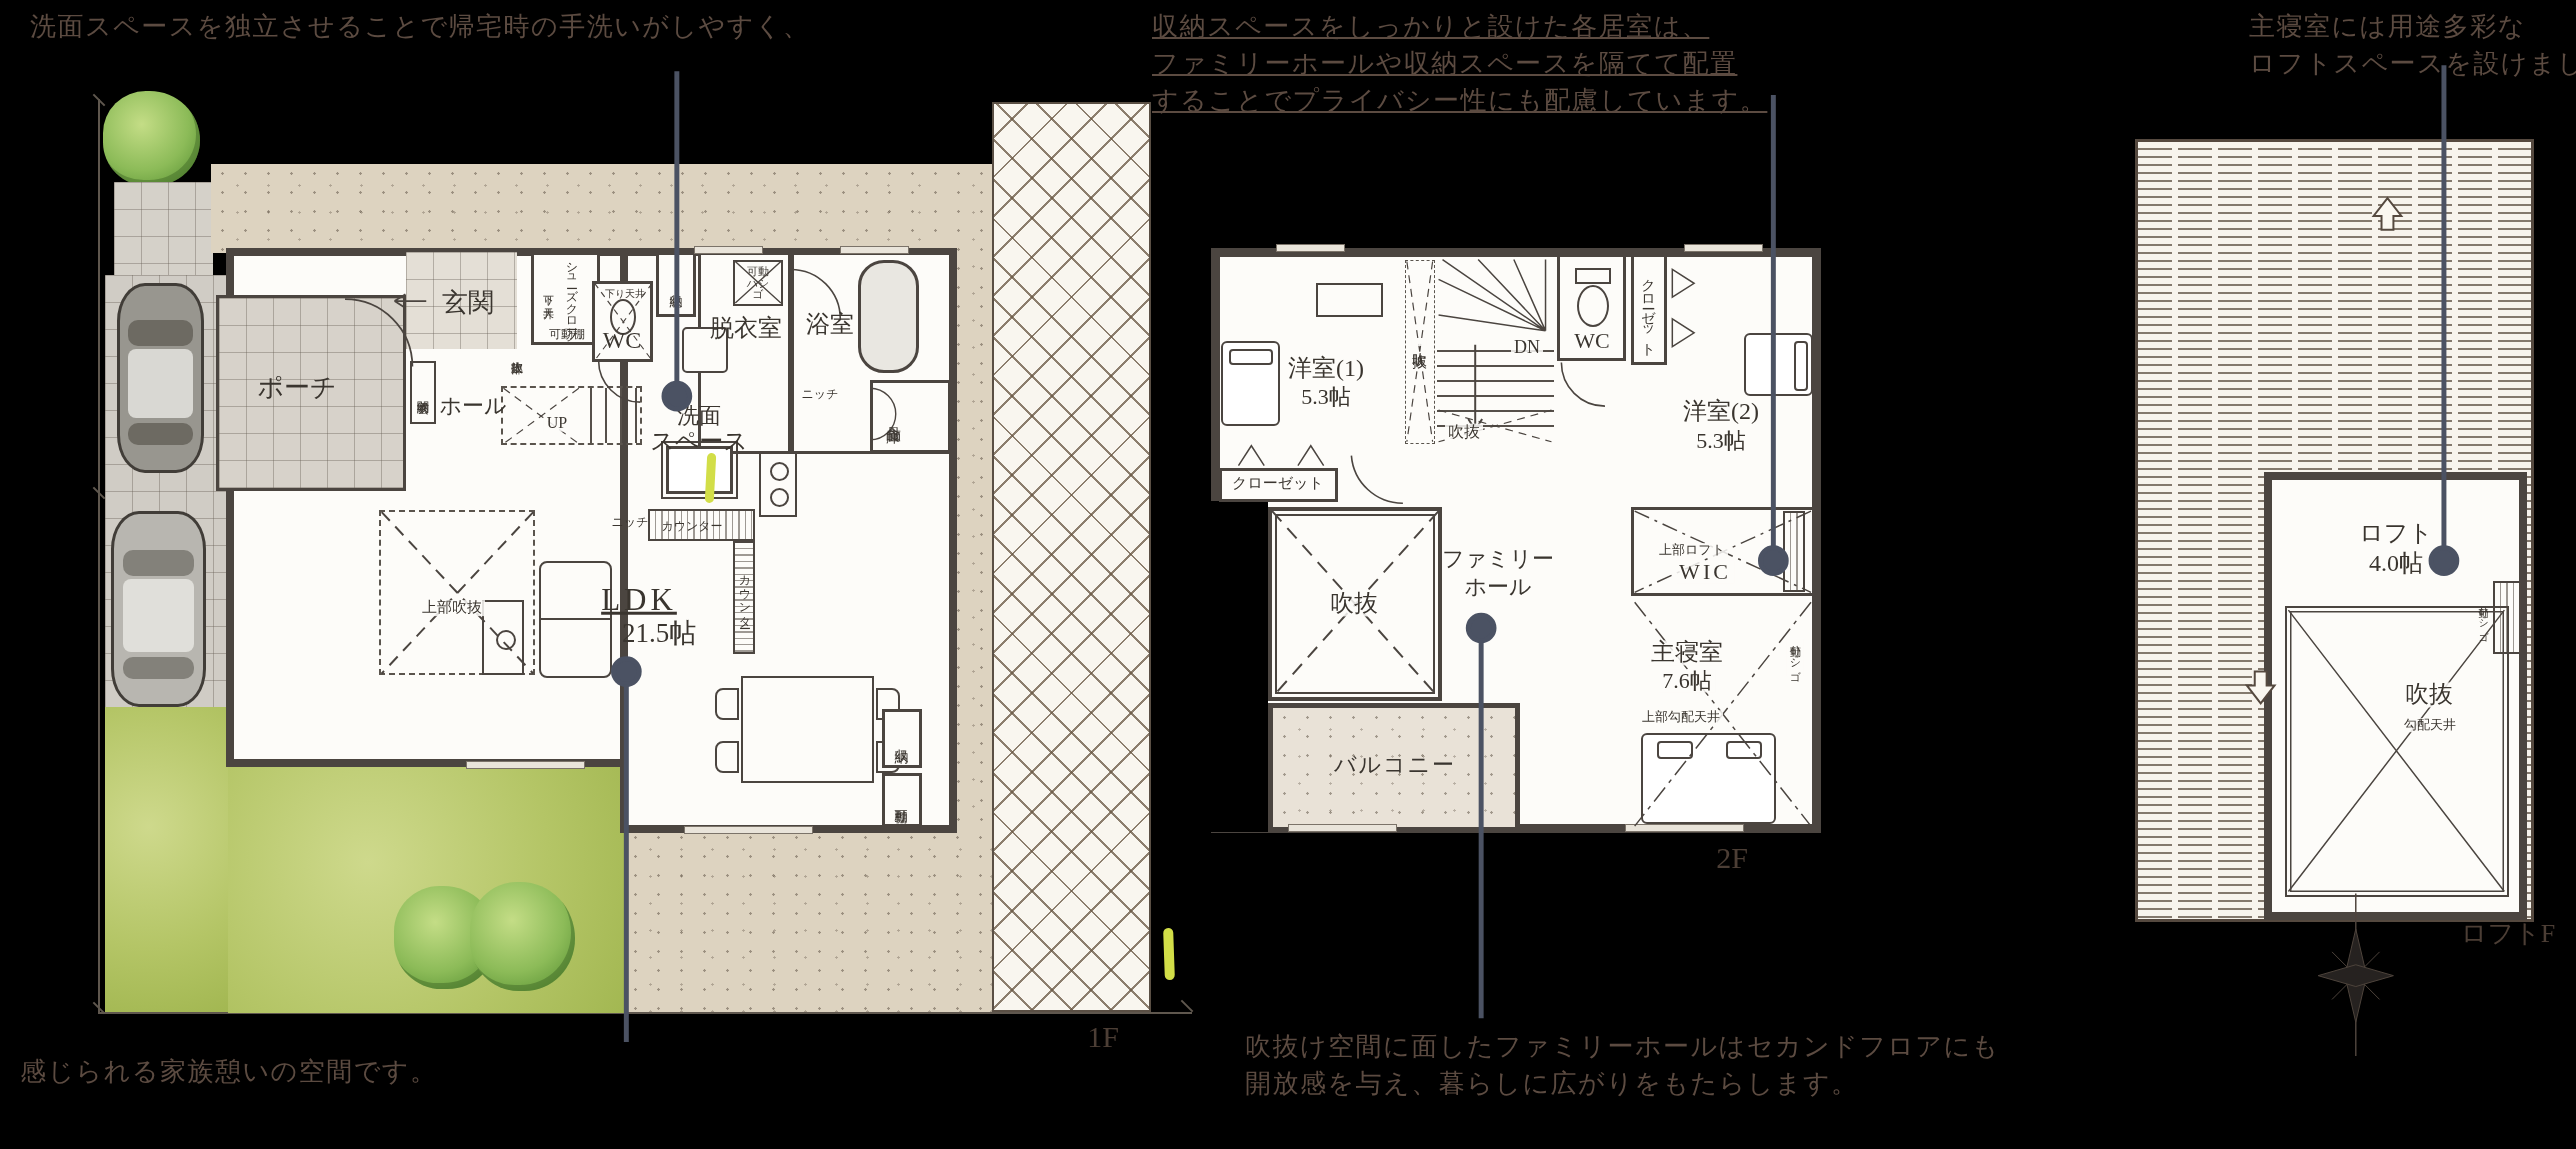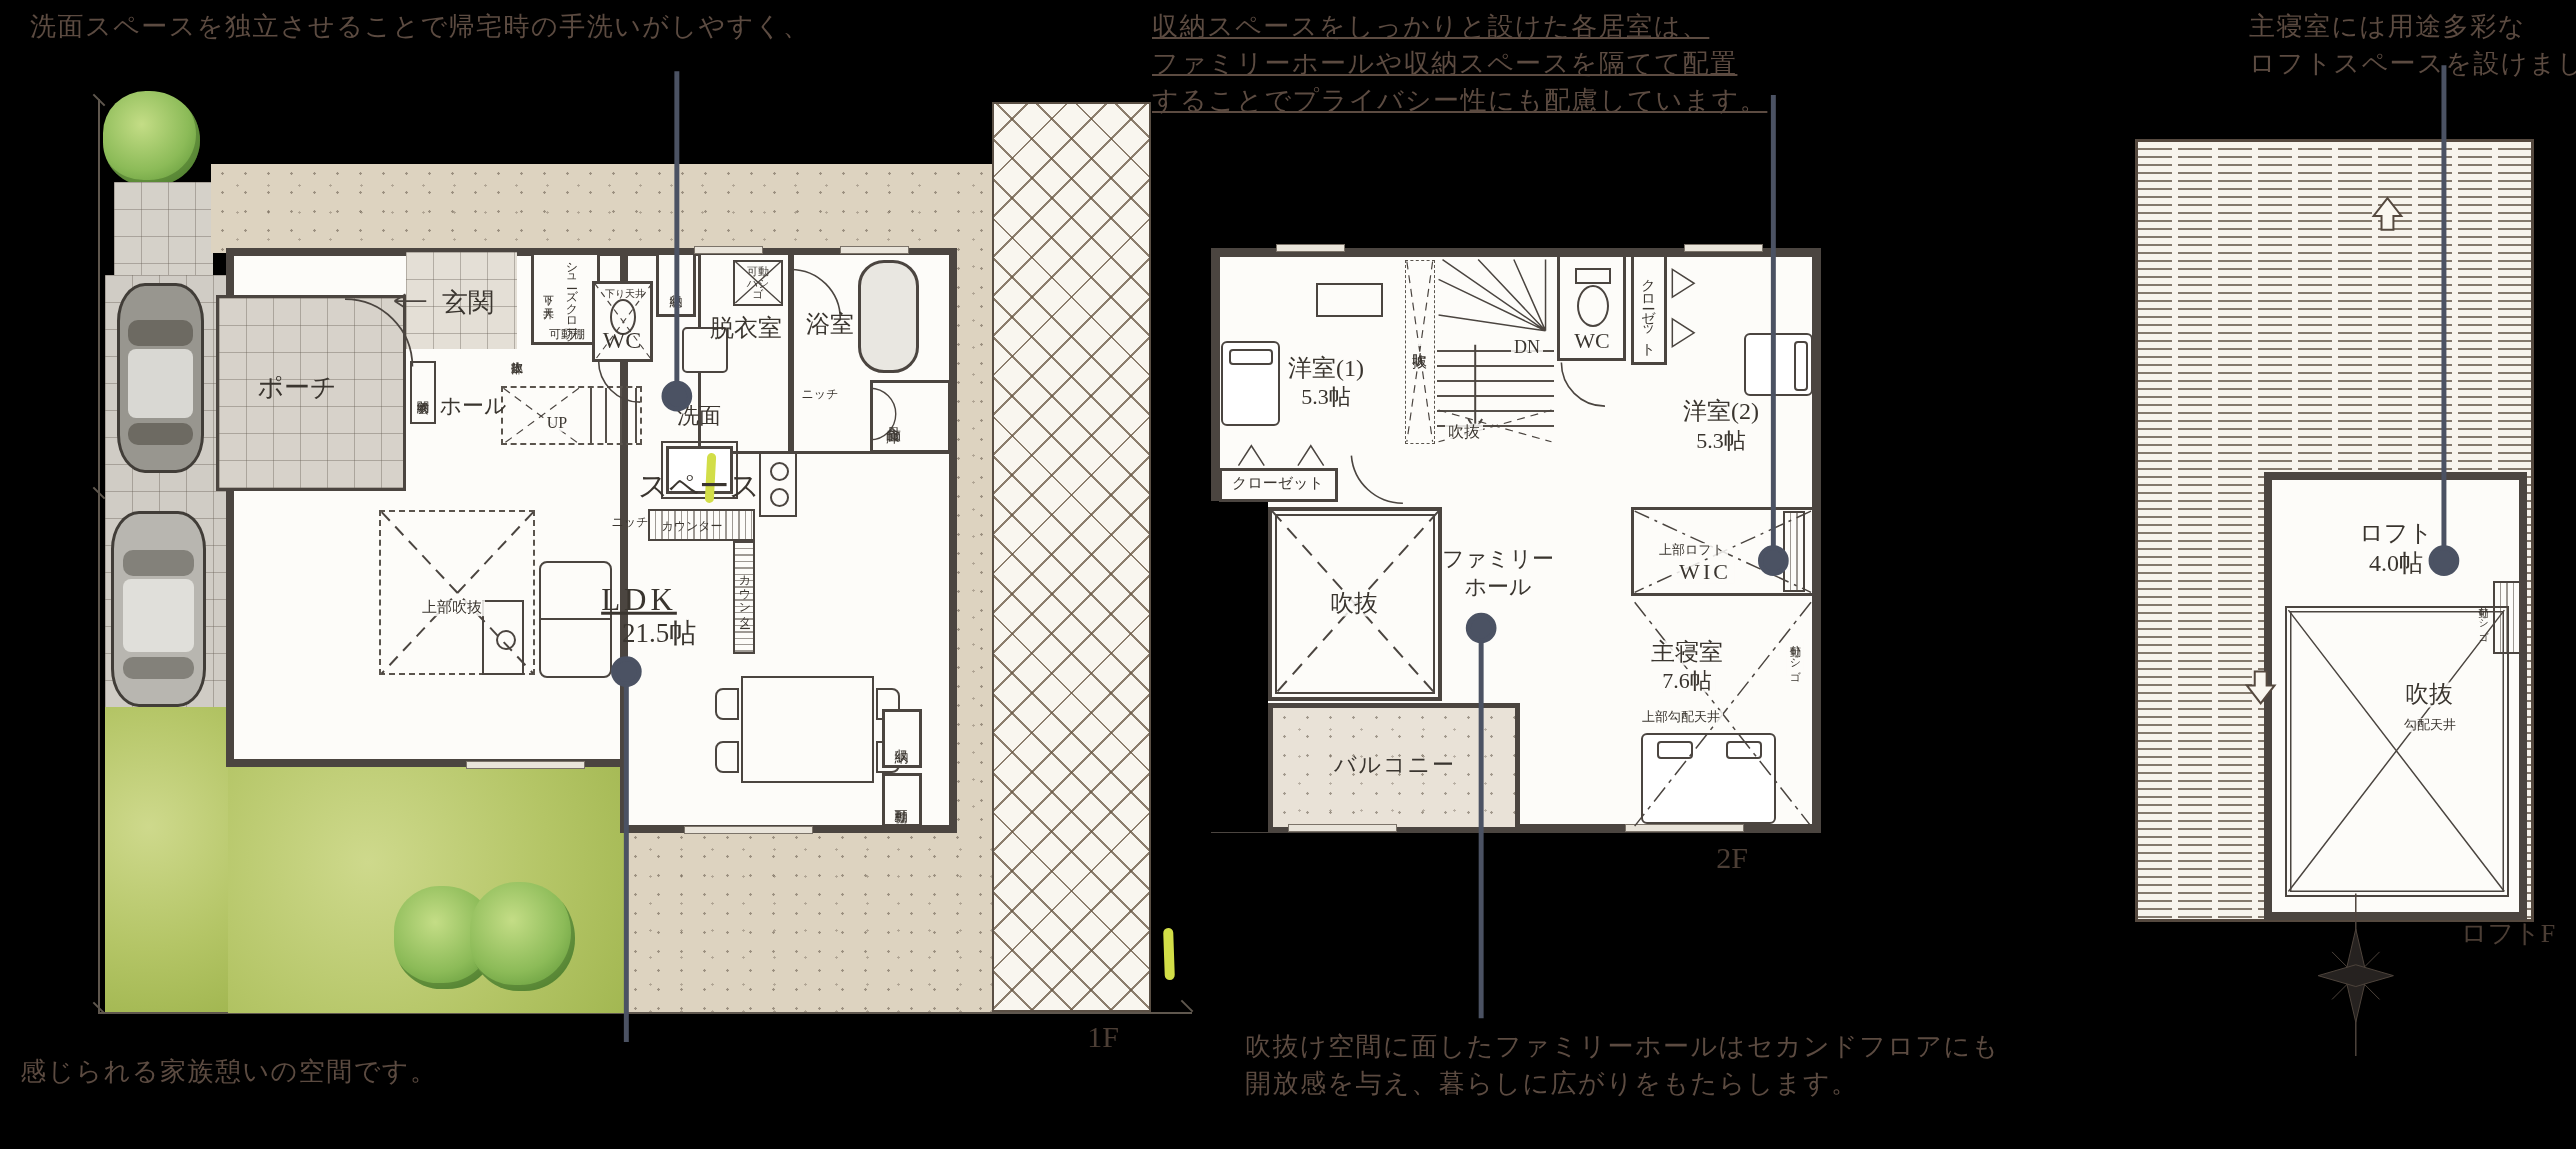--- a/index.html
+++ b/index.html
@@ -231,21 +231,21 @@
   <span class="lbl onwhite" style="left:557px;top:423px;font-size:16px;">UP</span>
   <span class="lbl" style="left:622px;top:341px;font-size:24px;">WC</span>
   <span class="lbl" style="left:625px;top:294px;font-size:10px;">下り天井</span>
   <span class="lblv" style="left:676px;top:285px;font-size:13px;letter-spacing:1px;">収納</span>
   <span class="lbl" style="left:746px;top:329px;font-size:24px;">脱衣室</span>
   <span class="lbl" style="left:758px;top:283px;font-size:11px;white-space:normal;width:26px;">可動ハシゴ</span>
   <span class="lbl" style="left:830px;top:325px;font-size:24px;">浴室</span>
   <span class="lbl" style="left:820px;top:394px;font-size:12px;">ニッチ</span>
   <span class="lblv" style="left:893px;top:416px;font-size:15px;letter-spacing:1px;">食品庫</span>
   <span class="lbl" style="left:699px;top:416px;font-size:22px;">洗面</span>
-  <span class="lbl" style="left:699px;top:442px;font-size:30px;margin-top:44px;">スペース</span>
+  <span class="lbl" style="left:699px;top:442px;font-size:24px;">スペース</span>
   <span class="lbl" style="left:692px;top:526px;font-size:12px;">カウンター</span>
   <span class="lblv" style="left:745px;top:594px;font-size:12px;letter-spacing:0;">カウンター</span>
   <span class="lbl" style="left:630px;top:522px;font-size:12px;">ニッチ</span>
   <span class="lbl onwhite" style="left:452px;top:608px;font-size:15px;">上部吹抜</span>
   <span class="lbl" style="left:639px;top:600px;font-size:31px;letter-spacing:4px;text-decoration:underline;">LDK</span>
   <span class="lbl" style="left:659px;top:633px;font-size:27px;">21.5帖</span>
   <span class="lblv" style="left:901px;top:739px;font-size:14px;letter-spacing:1px;">収納</span>
   <span class="lblv" style="left:901px;top:800px;font-size:13px;letter-spacing:0;">可動棚</span>
   <span class="ftag" style="left:1103px;top:1037px;">1F</span>
 

